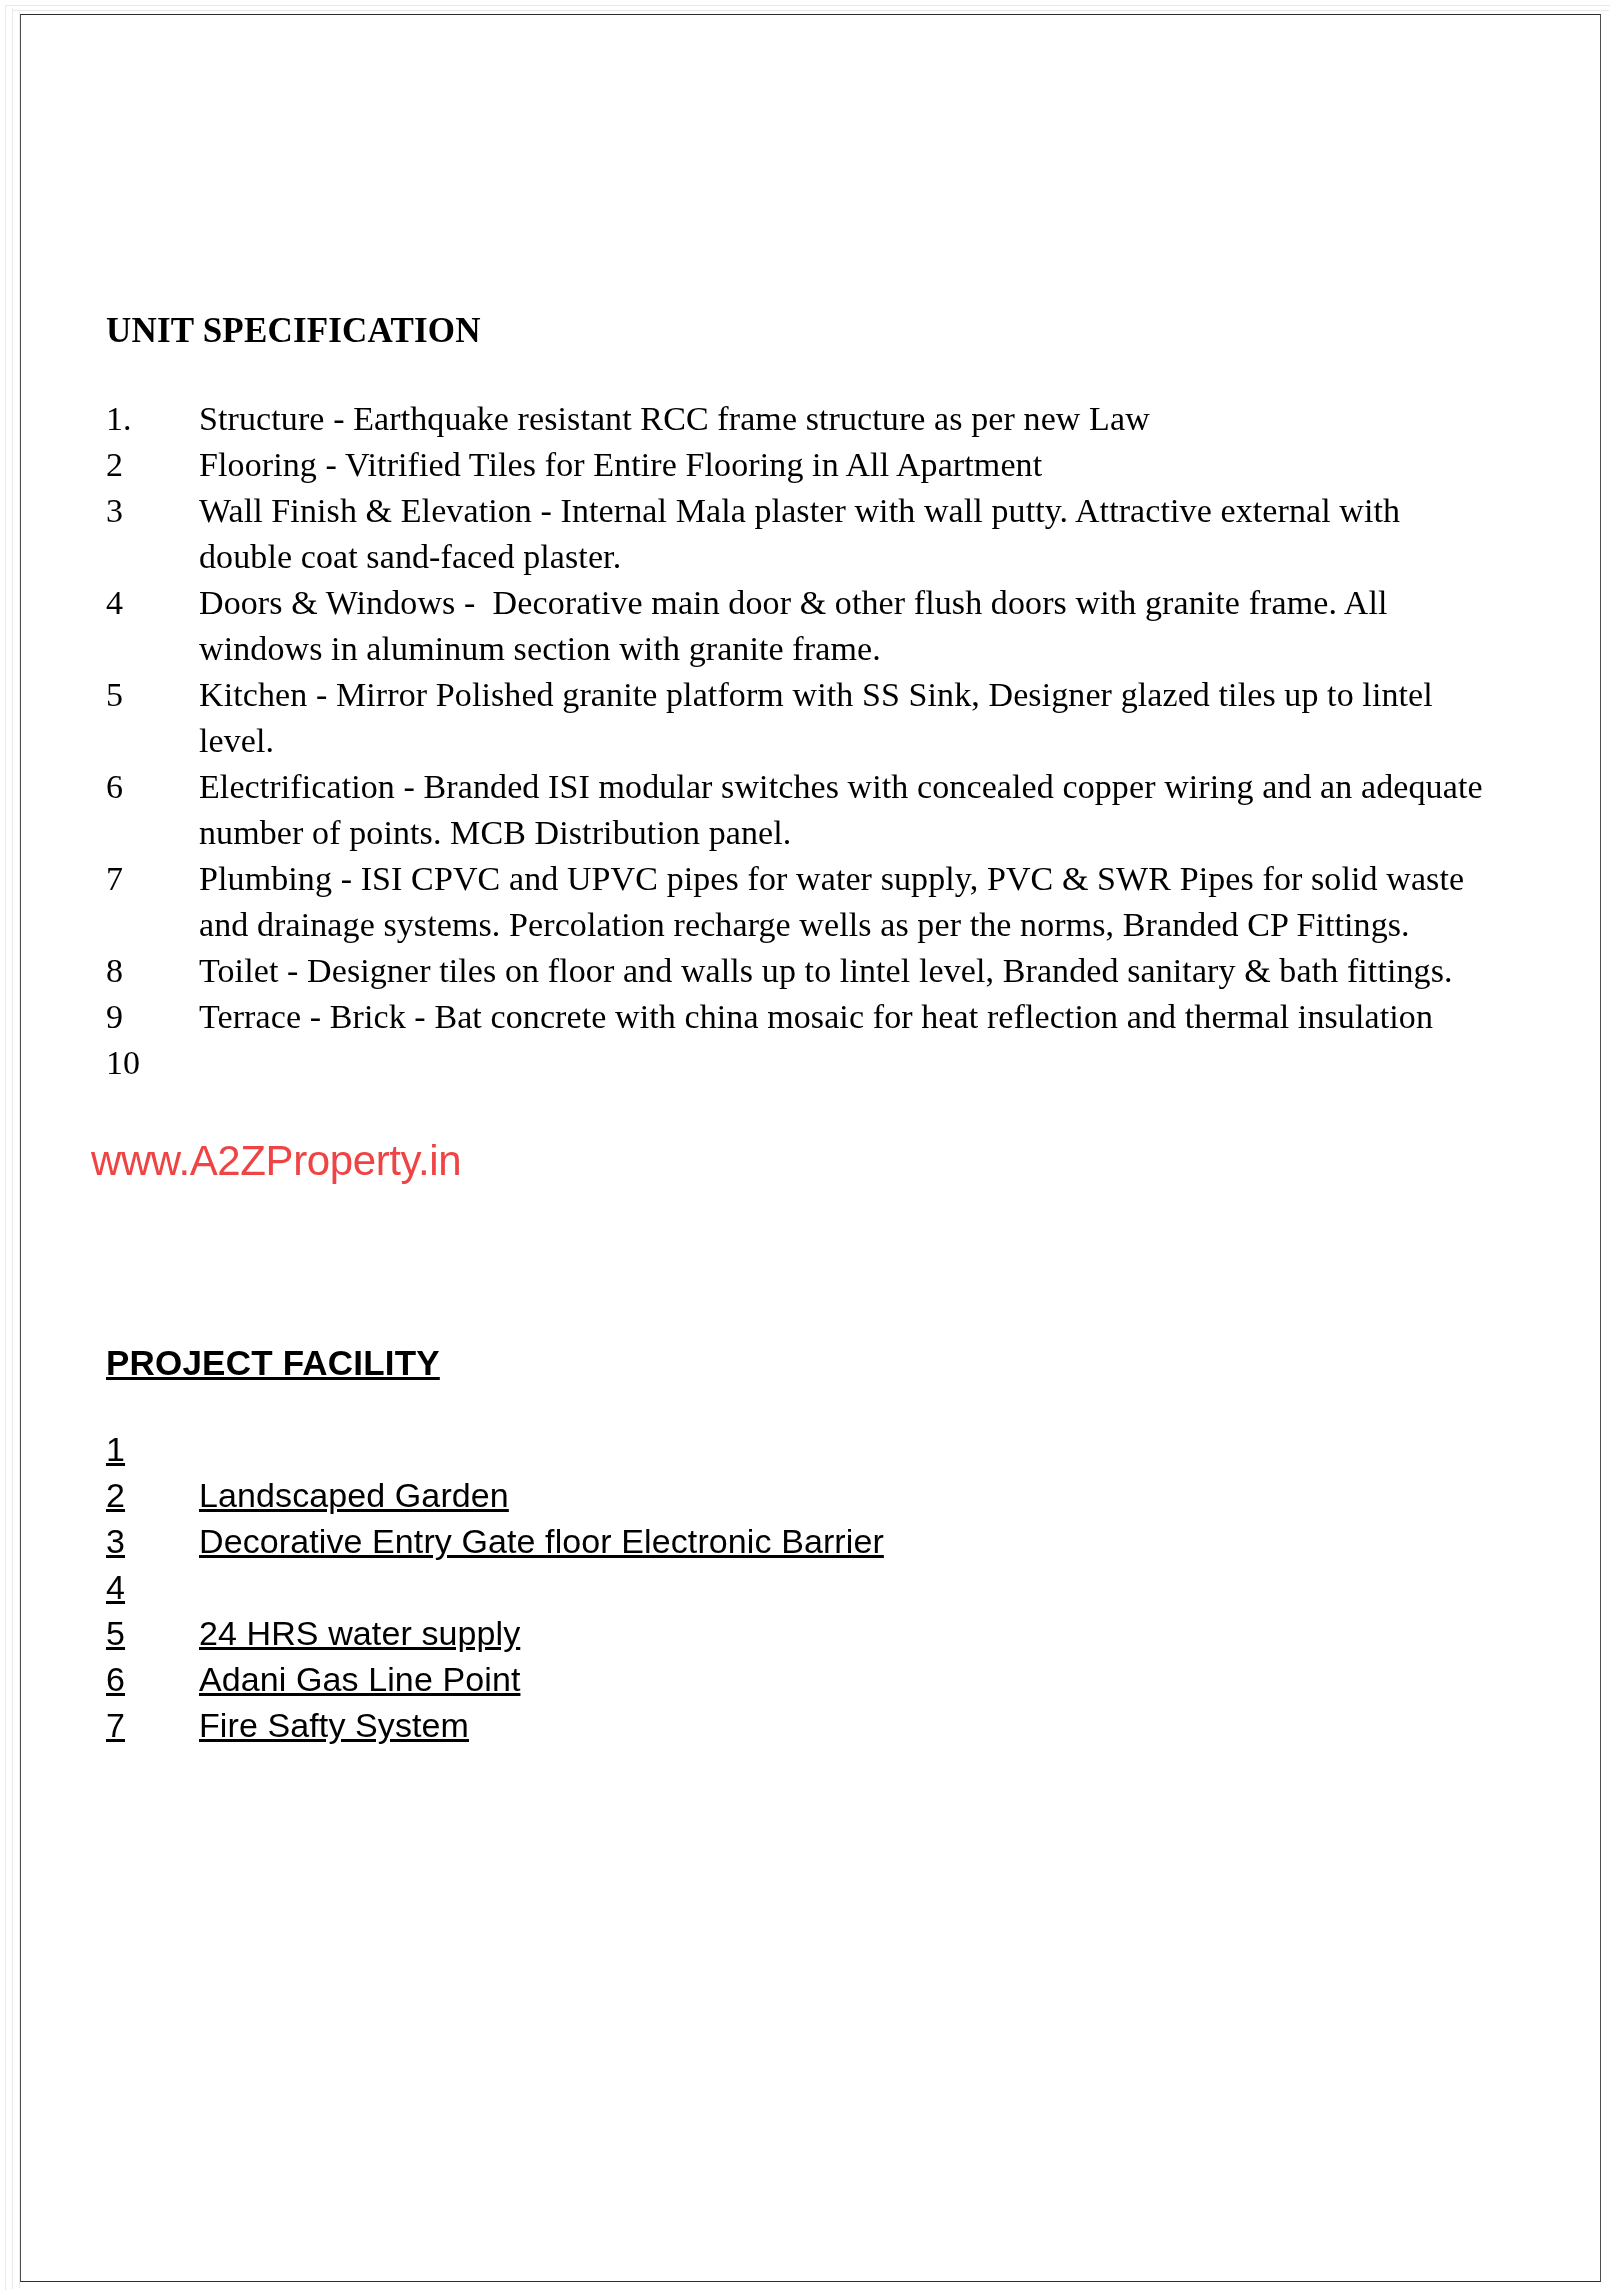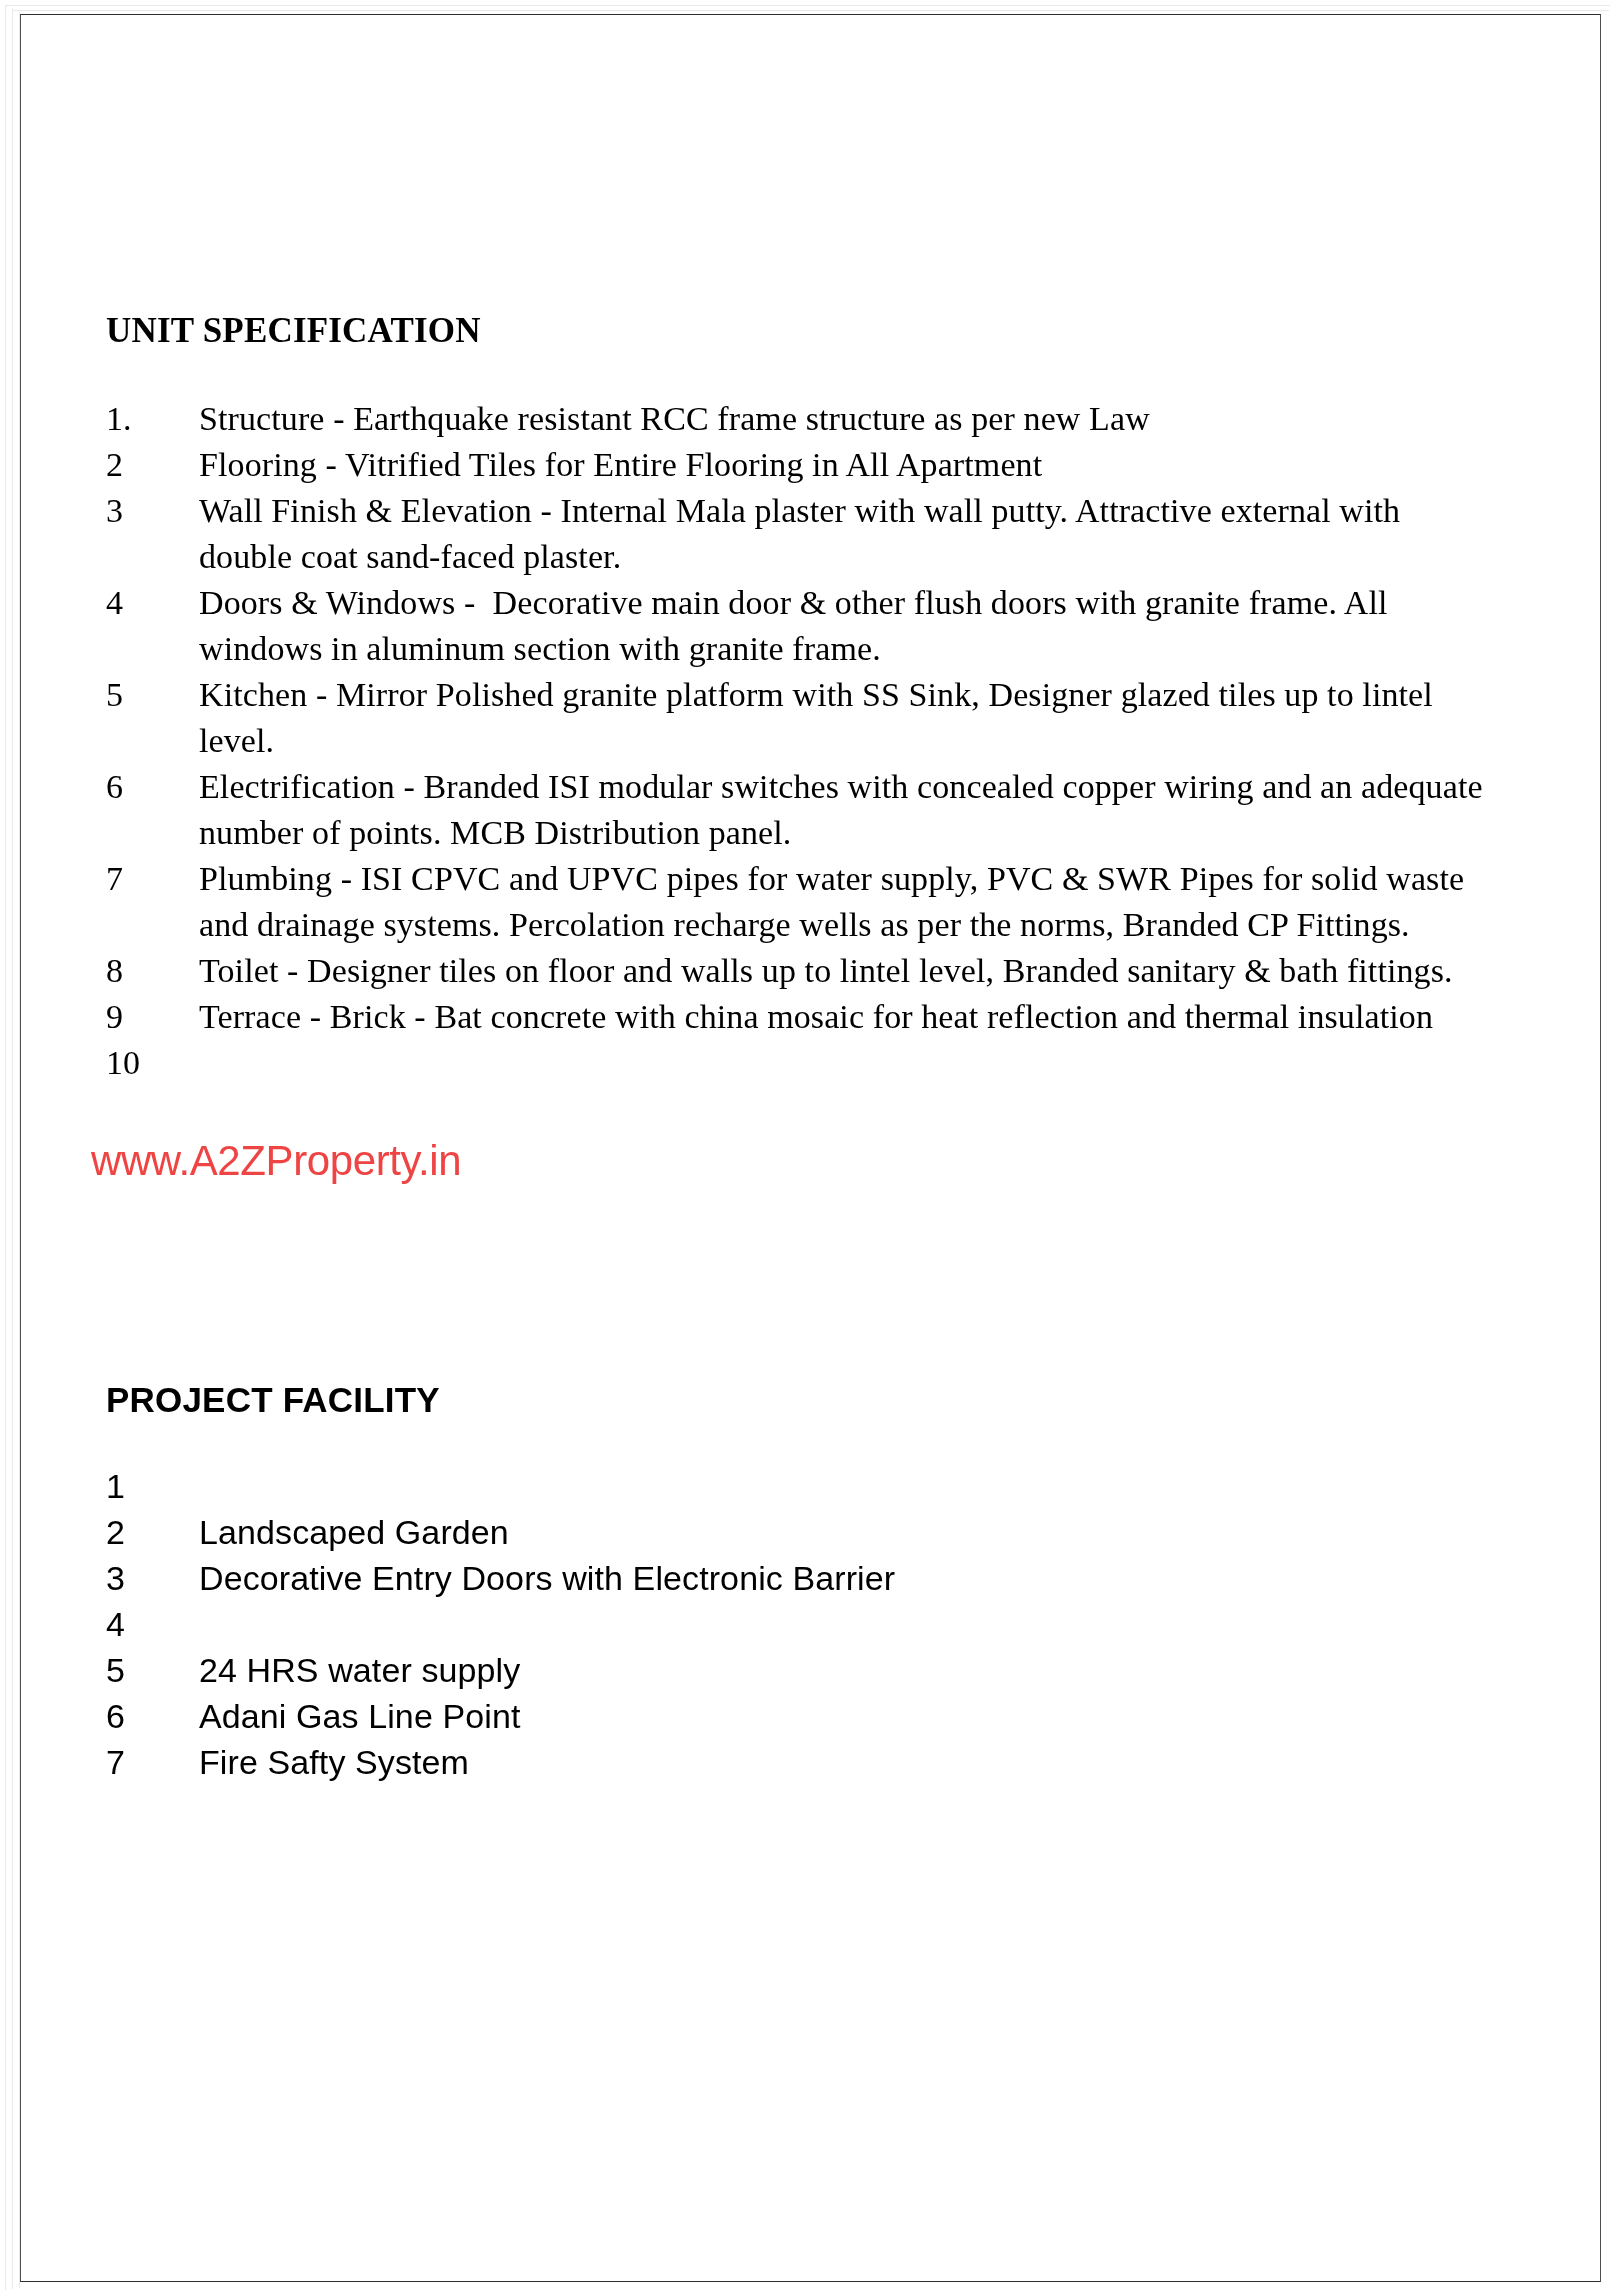--- a/index.html
+++ b/index.html
@@ -65,21 +65,21 @@
 
   .section-title {
     font-size: 35px;
     line-height: 1;
     color: #000000;
     letter-spacing: 0.2px;
     white-space: nowrap;
   }
 
   .spec-section { top: 275px; font-family: Liberation Serif, serif; }
-  .facility-section { top: 1344px; }
+  .facility-section { top: 1307px; text-decoration: underline; }
 
   .spec-list,
   .facility-list {
     margin: 0;
     padding: 0;
     list-style: none;
   }
 
   .spec-list { margin-top: 48px; }
   .facility-list { margin-top: 46px; }
@@ -211,21 +211,21 @@
         <ol class="facility-list">
           <li class="list-item">
             <span class="item-num">1</span>
           </li>
           <li class="list-item">
             <span class="item-num">2</span>
             <span class="item-text">Landscaped Garden</span>
           </li>
           <li class="list-item">
             <span class="item-num">3</span>
-            <span class="item-text">Decorative Entry Doors with Electronic Barrier</span>
+            <span class="item-text">Decorative Entry Gate floor Electronic Barrier</span>
           </li>
           <li class="list-item">
             <span class="item-num">4</span>
           </li>
           <li class="list-item">
             <span class="item-num">5</span>
             <span class="item-text">24 HRS water supply</span>
           </li>
           <li class="list-item">
             <span class="item-num">6</span>

